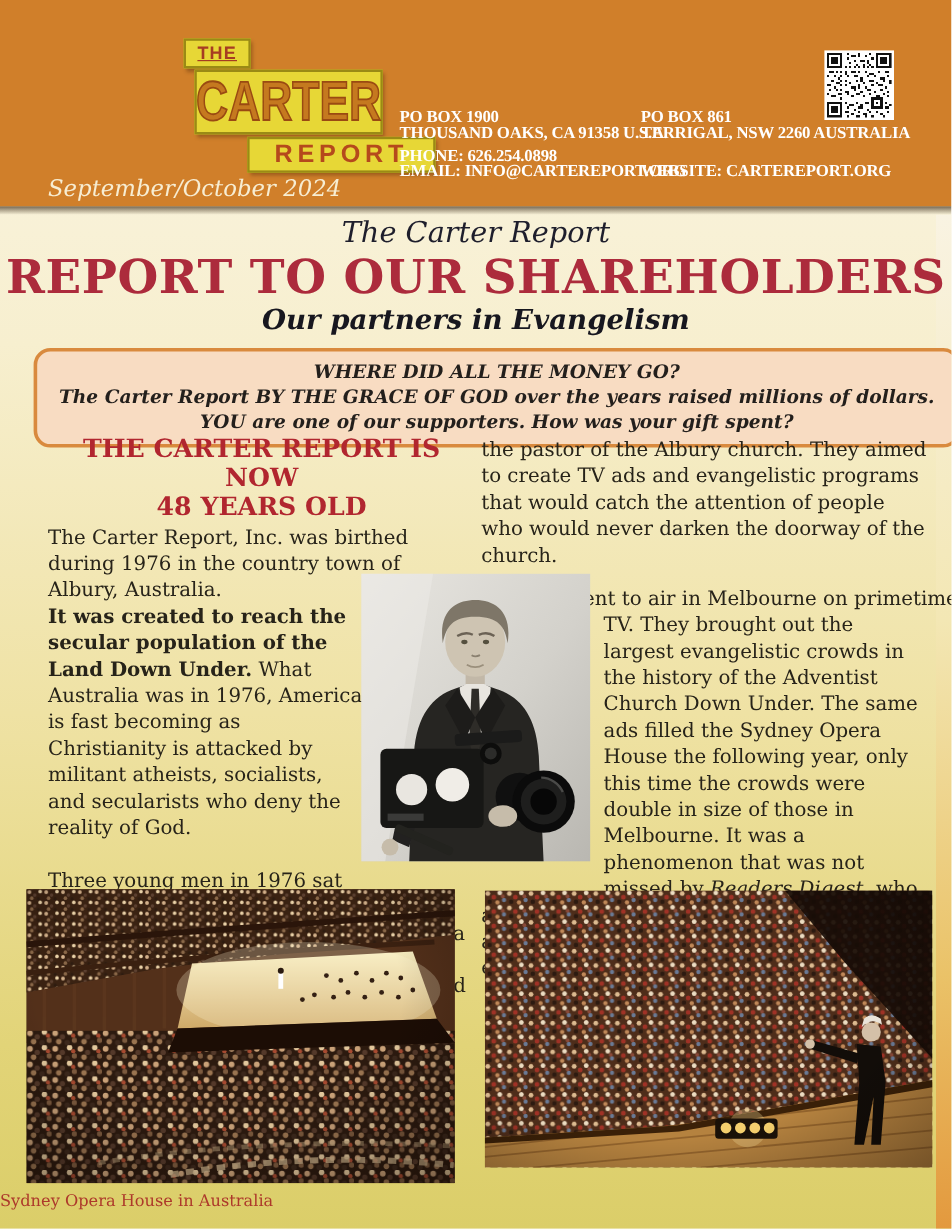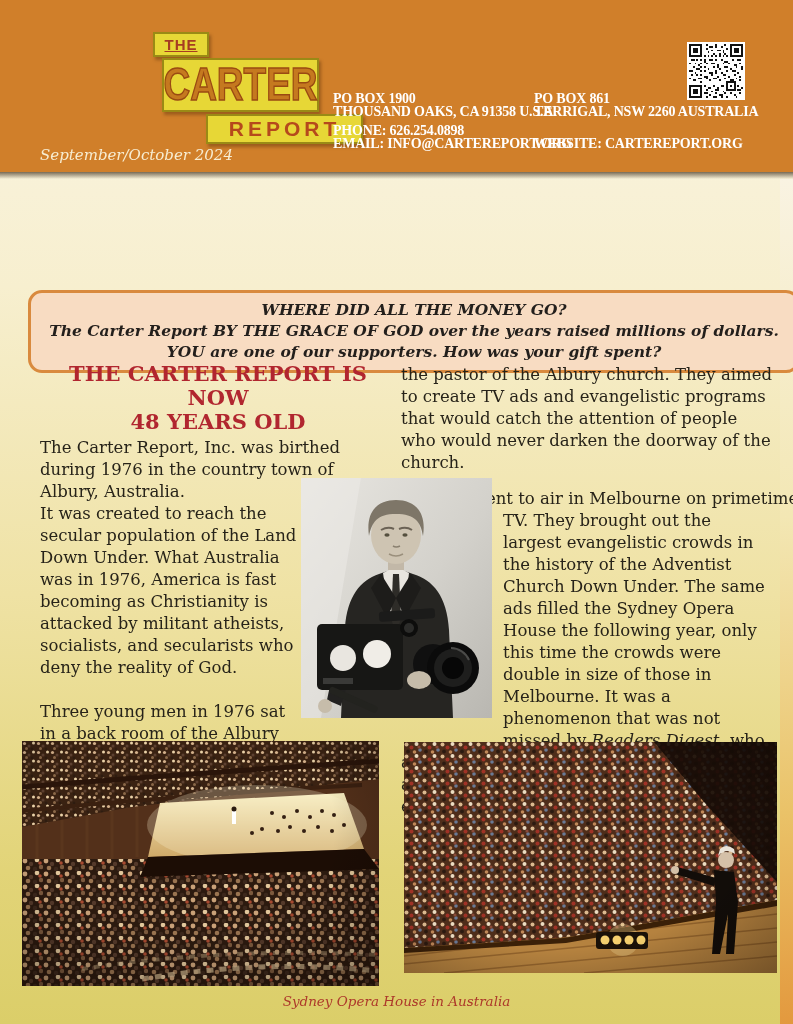--- a/index.html
+++ b/index.html
@@ -42,21 +42,21 @@
   .logo-carter .stretch{display:inline-block;transform:scaleY(1.25);}
   .logo-report{left:162px;top:114px;width:157px;height:30px;font-size:21px;letter-spacing:4px;color:var(--logo-report-red);margin-left:44px;}
   .contact{position:absolute;top:92px;color:var(--contact-white);font-family:Liberation Serif, serif;
     font-weight:bold;font-size:14px;line-height:13px;letter-spacing:-0.2px;}
   .contact-us{left:333px;}
   .contact-au{left:503px;margin-left:31px;}
   .contact .gap{height:6px;}
   .contact .gap-lg{height:19px;}
   .qr{position:absolute;left:687px;top:42px;width:58px;height:58px;background:#fff;padding:2px;box-sizing:border-box;}
   .qr svg{display:block;width:100%;height:100%;}
-  .issue-date{position:absolute;left:40px;top:146px;font-style:italic;font-size:15px;color:var(--date-cream);}
+  .issue-date{position:absolute;left:40px;top:146px;font-style:italic;font-size:19px;color:var(--date-cream);}
   
   .masthead{position:absolute;left:0;top:179px;width:793px;text-align:center;}
   .kicker{font-style:italic;font-size:24px;color:var(--kicker-dark);line-height:30px;}
   .main-title{font-weight:bold;font-size:39px;line-height:44px;color:var(--title-red);white-space:nowrap;letter-spacing:0.5px;}
   .subtitle{font-weight:bold;font-style:italic;font-size:23px;line-height:27px;color:var(--subtitle-dark);}
   
   .money-box{position:absolute;left:28px;top:290px;width:772px;box-sizing:border-box;
     background:var(--box-bg);border:3px solid var(--box-border);border-radius:14px;
     padding:6px 12px 8px;text-align:center;font-weight:bold;font-style:italic;font-size:15.5px;
     line-height:21px;color:var(--box-text);}
@@ -69,21 +69,21 @@
   .col p.sp{margin-top:22px;}
   .wrap-spacer-r{float:right;width:92px;height:259px;}
   .wrap-spacer-l{float:left;width:102px;height:232px;}
   .oneline{white-space:nowrap;margin-top:14px !important;}
   .bw-photo{position:absolute;left:301px;top:478px;width:191px;height:240px;}
   .bw-photo svg{display:block;}
   
   .photo-left{position:absolute;left:22px;top:741px;width:357px;height:245px;}
   .photo-right{position:absolute;left:404px;top:742px;width:373px;height:231px;}
   .photo-left svg,.photo-right svg{display:block;}
-  .caption{position:absolute;left:0;top:993px;width:793px;text-align:center;font-style:italic;
+  .caption{position:absolute;left:0;top:993px;width:793px;
     font-size:13.5px;color:var(--caption-red);}
 </style>
 </head>
 <body>
 
 <div class="page">
 
   <div class="header-band">
     <div class="logo-box logo-the">
       <span>THE</span>
@@ -245,34 +245,39 @@
             <rect x="25" y="28" width="1" height="1"></rect>
         </g>
       </svg>
     </div>
 
     <div class="issue-date">September/October 2024</div>
   </div>
   <div class="band-shadow"></div>
   <div class="edge-strip"></div>
 
+  <div class="masthead">
+    <div class="kicker">The Carter Report</div>
+    <div class="main-title">REPORT TO OUR SHAREHOLDERS</div>
+    <div class="subtitle">Our partners in Evangelism</div>
+  </div>
 
   <div class="money-box">
     <div>WHERE DID ALL THE MONEY GO?</div>
     <div>The Carter Report BY THE GRACE OF GOD over the years raised millions of dollars.</div>
     <div>YOU are one of our supporters. How was your gift spent?</div>
   </div>
 
   <div class="col col-left">
     <h2 class="art-heading">
       <span style="display:block">THE CARTER REPORT IS NOW</span>
       <span style="display:block">48 YEARS OLD</span>
     </h2>
     <p>The Carter Report, Inc. was birthed during 1976 in the country town of Albury, Australia.</p>
-    <p><span class="wrap-spacer-r"></span><span><span style="font-weight: normal; text-align: right;">It was created to reach the secular population of the Land Down Under.</span><span> What Australia was in 1976, America is fast becoming as Christianity is attacked by militant atheists, socialists, and secularists who deny the reality of God.</span></span></p>
+    <p><span class="wrap-spacer-r"></span><span><span style="font-weight: bold; text-align: right;">It was created to reach the secular population of the Land Down Under.</span><span> What Australia was in 1976, America is fast becoming as Christianity is attacked by militant atheists, socialists, and secularists who deny the reality of God.</span></span></p>
     <p class="sp">Three young men in 1976 sat in a back room of the Albury Adventist Church with a typewriter and a few ideas. Those three were journalist Phil Ward, TV producer Warren Judd, and John Carter,</p>
   </div>
 
   <div class="col col-right">
     <p>the pastor of the Albury church. They aimed to create TV ads and evangelistic programs that would catch the attention of people who would never darken the doorway of the church.</p>
     <p class="sp oneline">The ads went to air in Melbourne on primetime</p>
     <p><span class="wrap-spacer-l"></span><span><span>TV. They brought out the largest evangelistic crowds in the history of the Adventist Church Down Under. The same ads filled the Sydney Opera House the following year, only this time the crowds were double in size of those in Melbourne. It was a phenomenon that was not missed by </span><span style="font-style: italic;">Readers Digest</span><span>, who asked us the name of our advertising agency. The advertising agency did not exist, but the crowds of secular people did.</span></span></p>
   </div>
 
   <div class="bw-photo">

